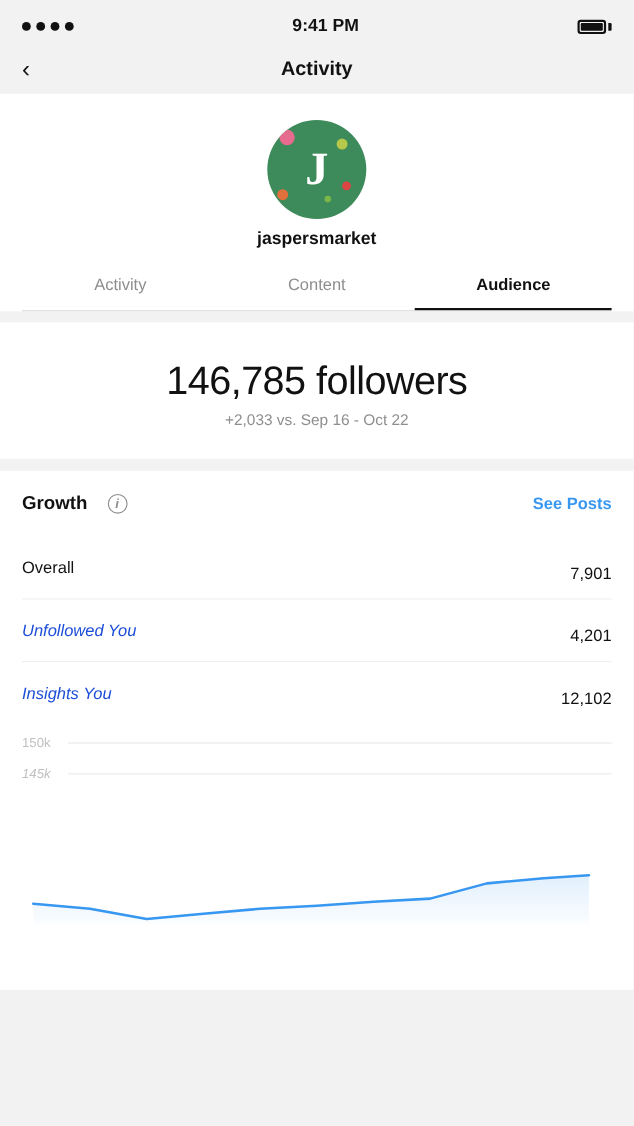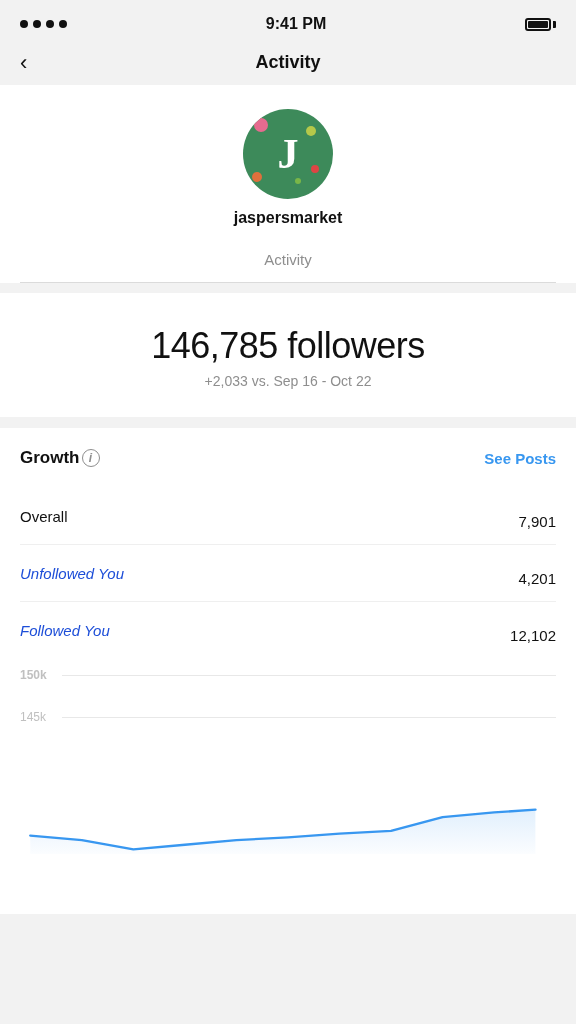--- a/index.html
+++ b/index.html
@@ -128,21 +128,21 @@
     .growth-section {
       background: #fff;
       margin-top: 10px;
       padding: 20px 20px 0 20px;
     }
     .growth-header {
       display: flex; justify-content: space-between; align-items: center;
       margin-bottom: 20px;
     }
     .growth-title {
-      font-size: 17px; font-weight: 700; display: flex; align-items: center; gap: 2px;
+      font-size: 17px; font-weight: 700; display: flex; align-items: center; gap: 18px;
     }
     .info-icon {
       width: 18px; height: 18px; border-radius: 50%; border: 1.5px solid #8e8e8e;
       display: inline-flex; align-items: center; justify-content: center;
       font-size: 12px; color: #8e8e8e; font-style: italic; font-weight: 700;
     }
     .see-posts-btn {
       font-size: 15px; color: #3897f0; cursor: pointer; font-weight: 700;
     }
 
@@ -218,20 +218,22 @@
       <circle cx="14" cy="68" r="5" fill="#e0703c"></circle>
 
       <circle cx="55" cy="72" r="3" fill="#7ab648"></circle>
     </svg>
     <span class="avatar-letter">J</span>
   </div>
   <span class="username">jaspersmarket</span>
 
   <div class="tabs" style="width:100%; margin-top:10px;">
     <div class="tab">Activity</div>
+    <div class="tab">Content</div>
+    <div class="tab active">Audience</div>
   </div>
 </div>
 
 <div class="followers-section">
   <div class="followers-count">146,785 followers</div>
   <div class="followers-change">+2,033 vs. Sep 16 - Oct 22</div>
 </div>
 
 <div class="growth-section">
   <div class="growth-header">
@@ -244,31 +246,31 @@
 
   <div class="stat-row">
     <span class="stat-label">Overall</span>
     <span class="stat-value">7,901</span>
   </div>
   <div class="stat-row">
     <span class="stat-label muted">Unfollowed You</span>
     <span class="stat-value">4,201</span>
   </div>
   <div class="stat-row">
-    <span class="stat-label muted">Followed You</span>
+    <span class="stat-label muted">Insights You</span>
     <span class="stat-value">12,102</span>
   </div>
 </div>
 
 <div class="chart-area" style="background:#fff; padding: 10px 20px 20px 20px;">
-  <div style="display:flex; align-items:center; margin-bottom: 68px; font-weight: bold;">
+  <div style="display:flex; align-items:center; margin-bottom: 54px;">
     <span class="chart-label">150k</span>
     <div class="chart-line-h"></div>
   </div>
-  <div style="display:flex; align-items:center; margin-bottom: 0; position:relative; top:-40px;">
+  <div style="display:flex; align-items:center; margin-bottom: 0; position:relative; top:-40px;font-style:italic;">
     <span class="chart-label">145k</span>
     <div class="chart-line-h"></div>
   </div>
   <div class="chart-svg-wrap" style="position:relative; top:-30px;">
     <svg class="chart" viewBox="0 0 520 130" preserveAspectRatio="none">
 
       <defs>
         <linearGradient id="chartFill" x1="0" y1="0" x2="0" y2="1">
           <stop offset="0%" stop-color="#3897f0" stop-opacity="0.15"></stop>
           <stop offset="100%" stop-color="#3897f0" stop-opacity="0.02"></stop>

